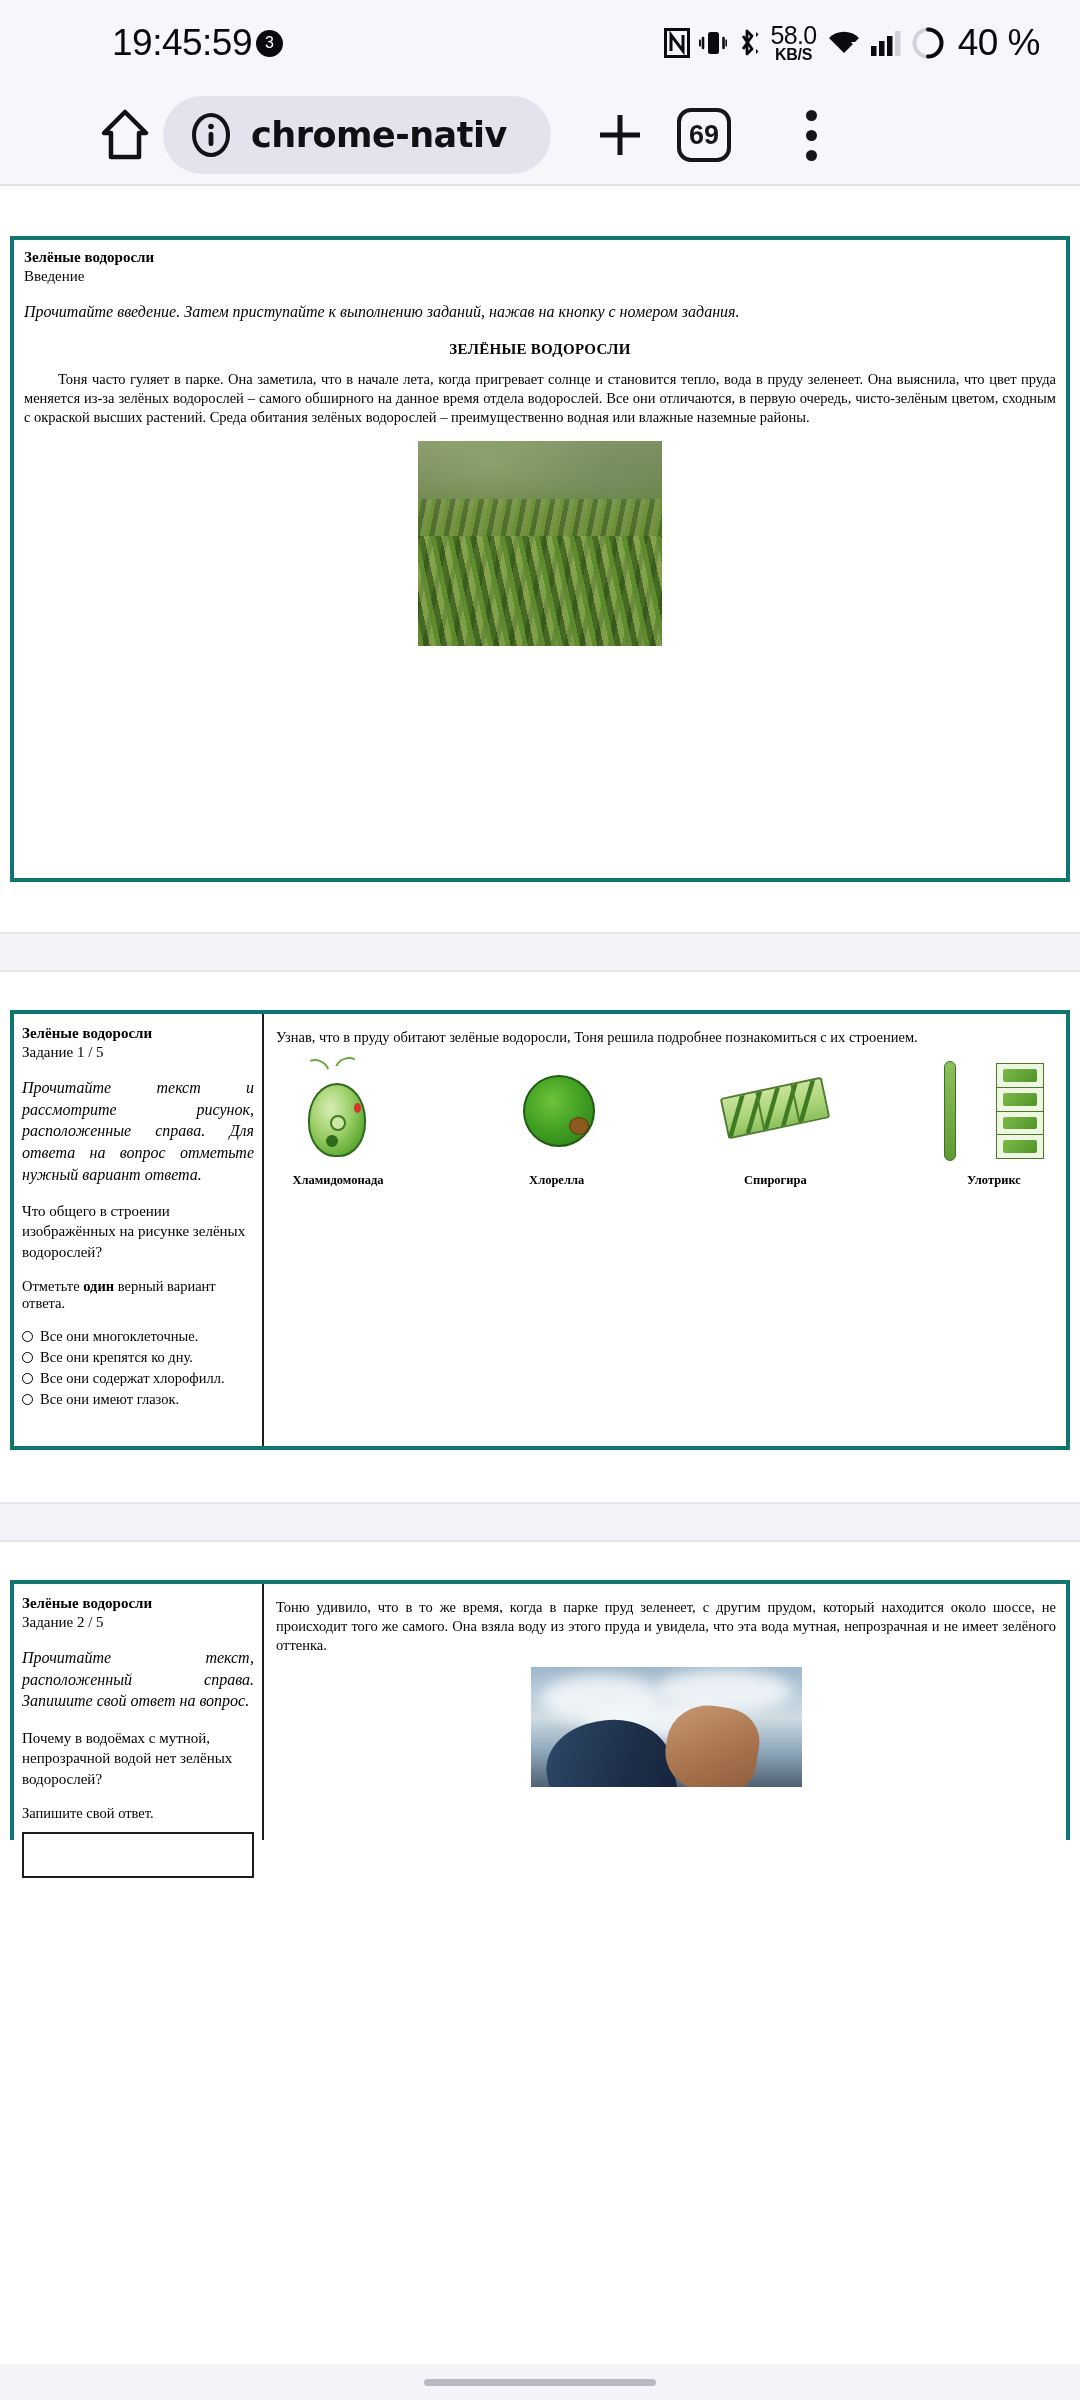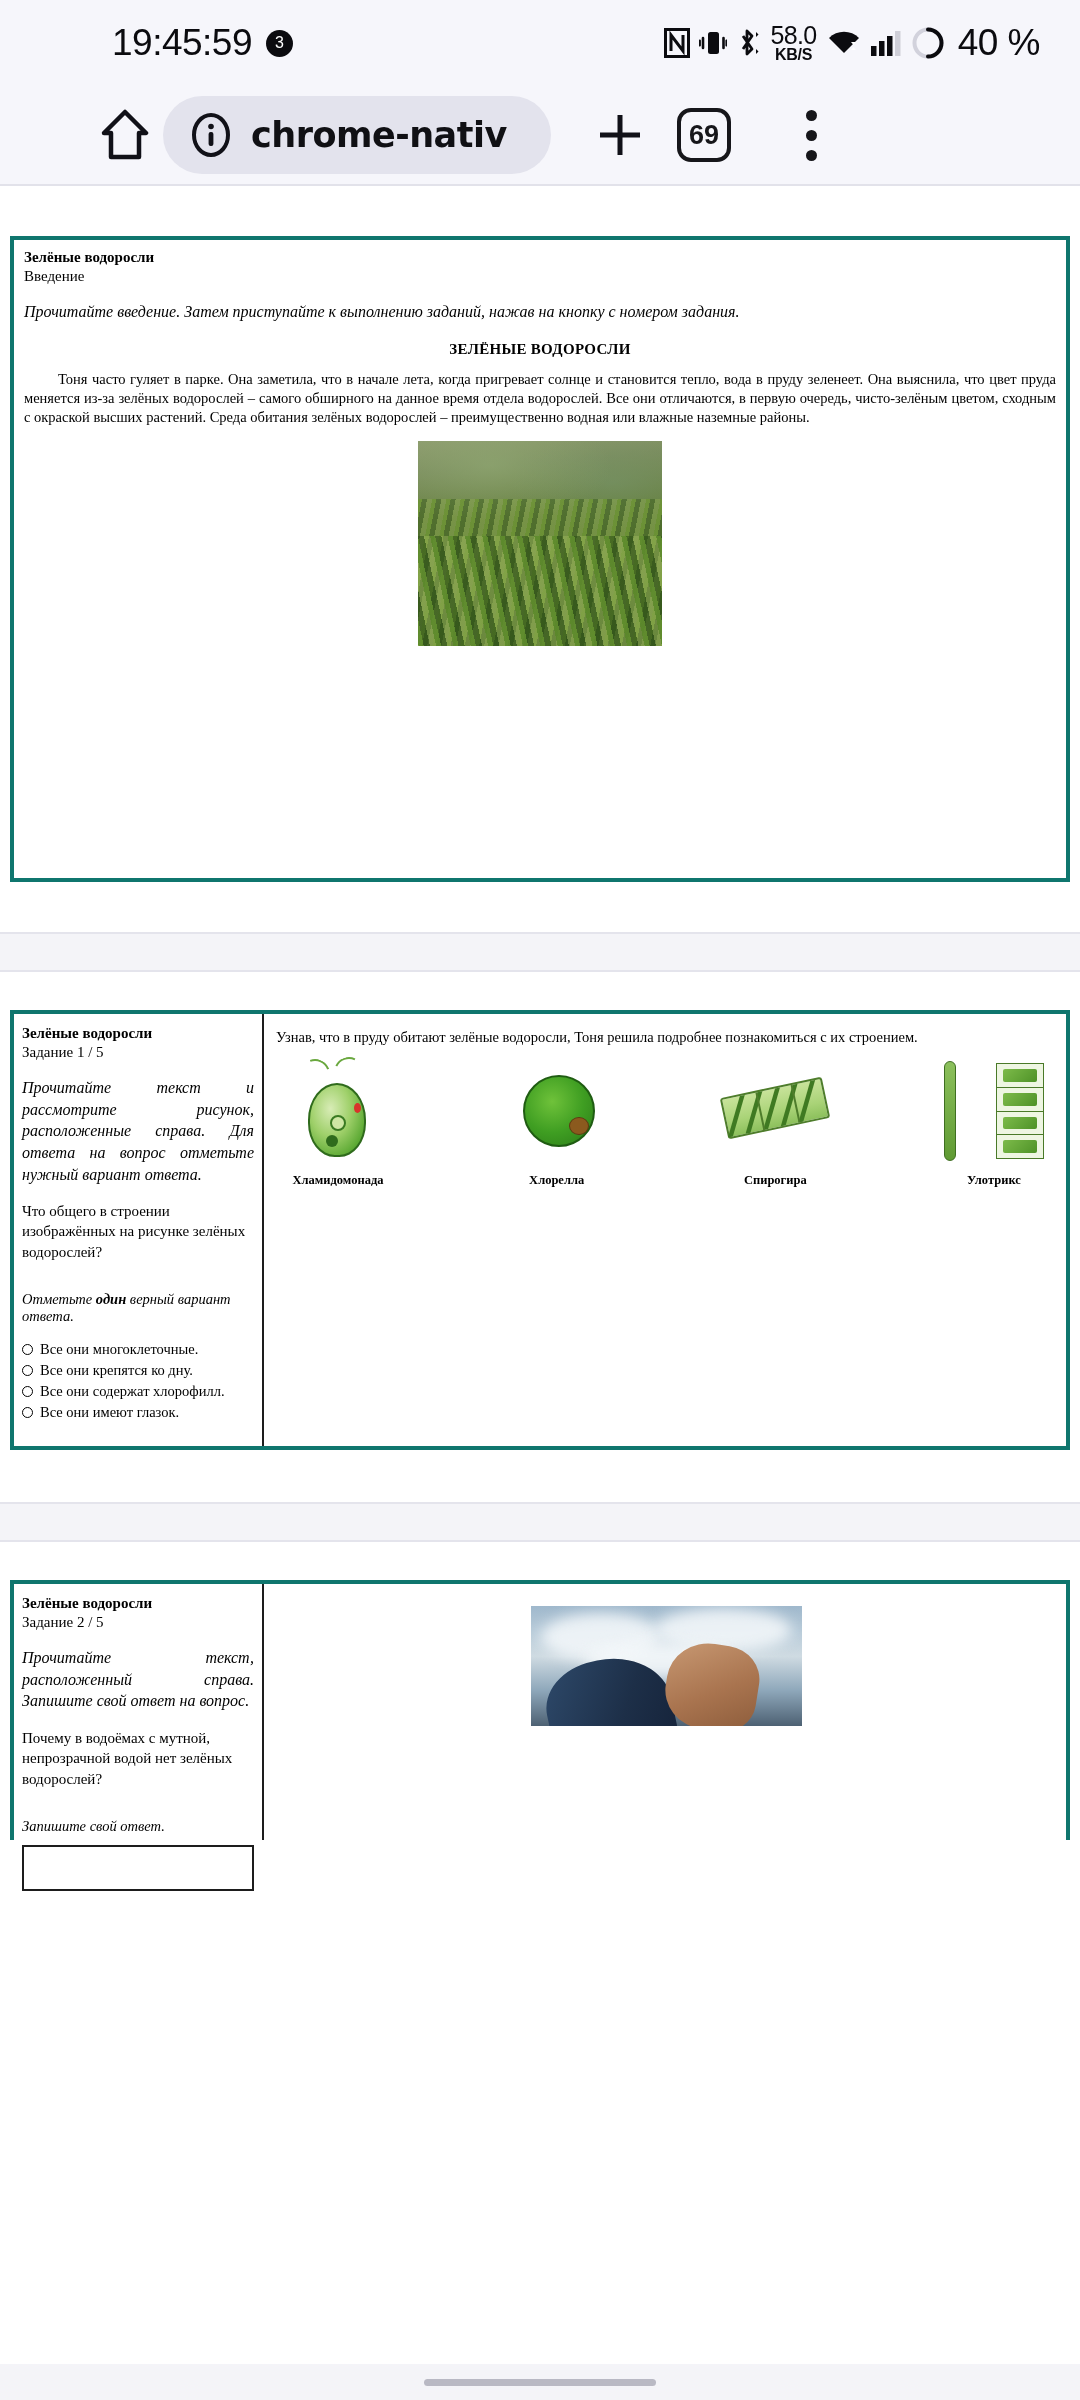--- a/index.html
+++ b/index.html
@@ -23,21 +23,21 @@
     display: flex;
     align-items: center;
     justify-content: space-between;
     padding: 0 40px 0 112px;
     font-family: "Liberation Sans", sans-serif;
     color: #0b0b0f;
   }
   .status-left {
     display: flex;
     align-items: center;
-    gap: 14px;
+    gap: 4px;
   }
   .status-clock {
     font-size: 37px;
     letter-spacing: -0.5px;
     font-weight: 400;
   }
   .alarm-badge {
     width: 27px; height: 27px;
     border-radius: 50%;
     background: #0b0b0f;
@@ -169,23 +169,22 @@
   }
   .doc-q {
     font-family: "Liberation Serif", serif;
     font-size: 15px;
     color: #000;
     line-height: 1.35;
     margin-top: 16px;
   }
   .doc-markone {
     font-family: "Liberation Serif", serif;
-    font-style: italic;
     font-size: 14.5px;
-    margin-top: 29px;
+    margin-top: 16px;
   }
   .doc-markone b { font-weight: bold; }
   .doc-title-center {
     text-align: center;
     font-weight: bold;
     font-size: 15px;
     margin-top: 18px;
     letter-spacing: 0.3px;
   }
   .doc-para {
@@ -609,20 +608,21 @@
     <div class="pane-left" style="width:250px;">
       <div class="doc-head">Зелёные водоросли</div>
       <div class="doc-sub">Задание 2 / 5</div>
       <div class="doc-instr">Прочитайте текст, расположенный справа. Запишите свой ответ на вопрос.</div>
       <div class="doc-q">Почему в водоёмах с мутной, непрозрачной водой нет зелёных водорослей?</div>
       <div class="doc-markone">Запишите свой ответ.</div>
       <div class="answer-box"></div>
     </div>
 
     <div class="pane-right" style="flex:1;">
+      <div class="doc-para no-indent" style="margin-top:4px;">Тоню удивило, что в то же время, когда в парке пруд зеленеет, с другим прудом, который находится около шоссе, не происходит того же самого. Она взяла воду из этого пруда и увидела, что эта вода мутная, непрозрачная и не имеет зелёного оттенка.</div>
       <div class="water-photo">
         <span class="cloud" style="left:4%;  top:6%;  width:44%; height:40%;"></span>
         <span class="cloud" style="left:46%; top:2%;  width:50%; height:36%;"></span>
         <span class="cloud" style="left:20%; top:30%; width:56%; height:30%;"></span>
         <span class="sleeve"></span>
         <span class="bottle"></span>
         <span class="hand"></span>
       </div>
     </div>
   </div>

